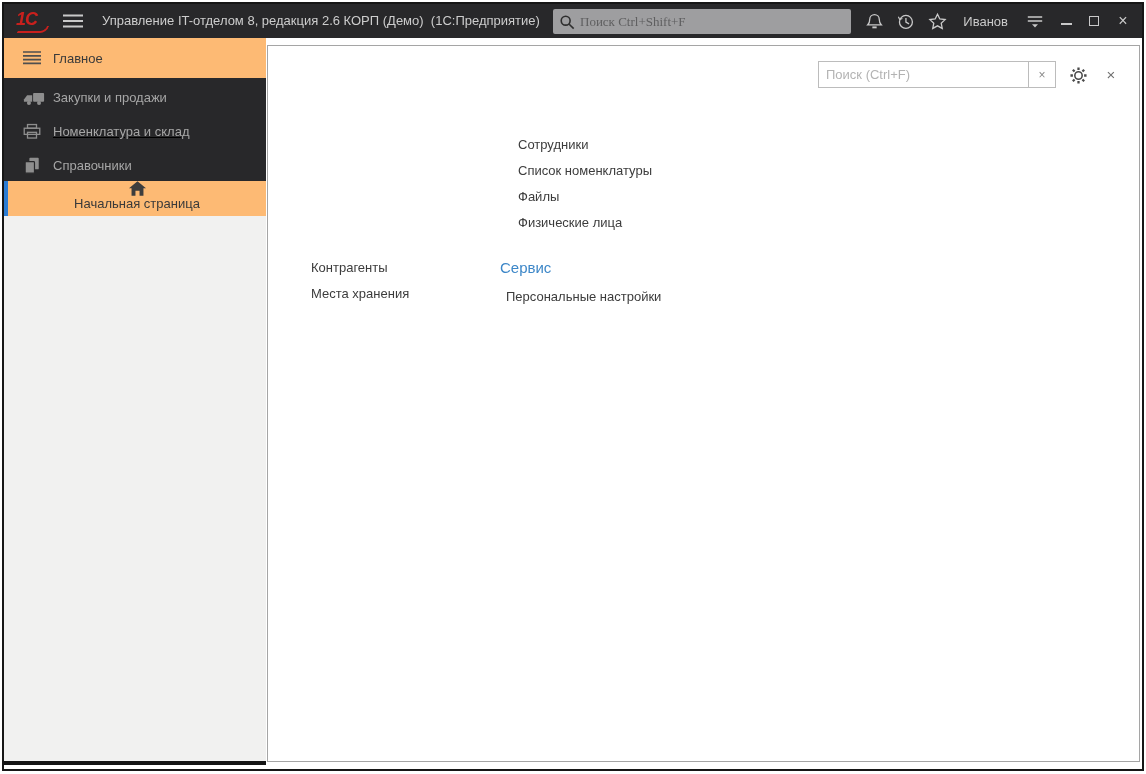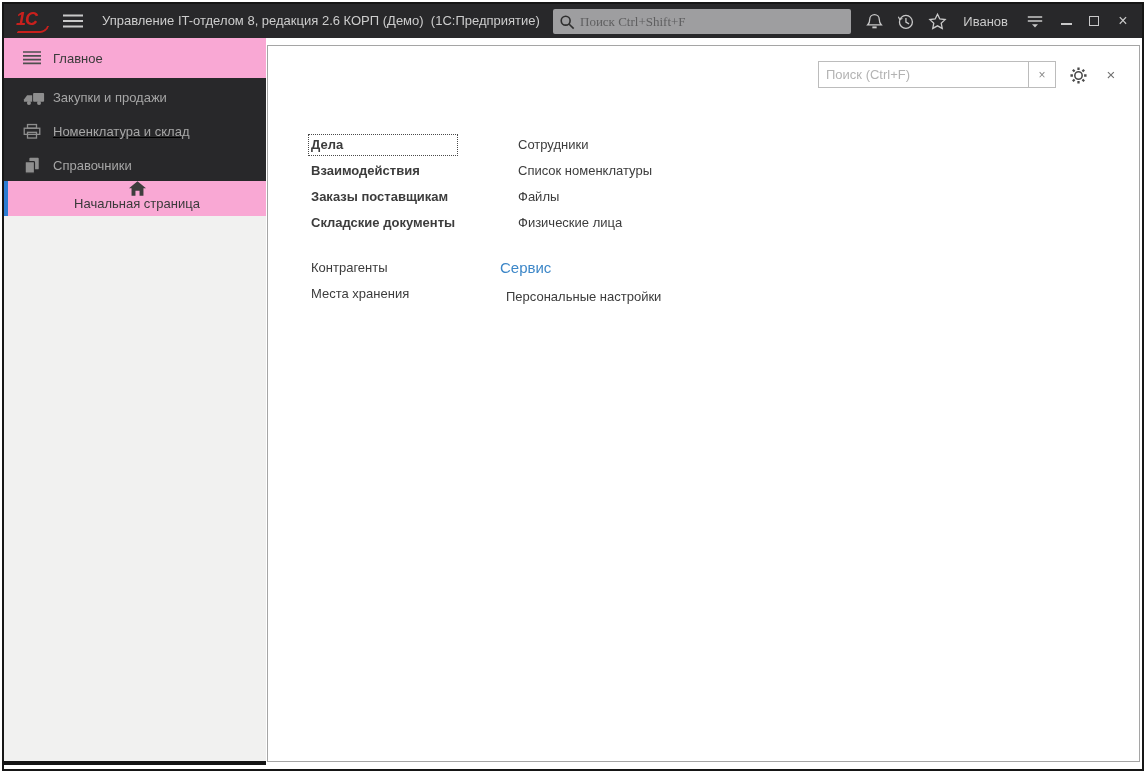--- a/index.html
+++ b/index.html
@@ -36,21 +36,21 @@
   .close-glyph { font-size:16px; line-height:16px; color:#c9c9c9; }
 
   
   .sidebar-dark { position:absolute; left:0; top:34px; width:262px; height:178px; background:#28282a; }
   .sidebar-light { position:absolute; left:0; top:212px; width:262px; height:545px; background:#f1f1f0; }
   .sidebar-bottom-line { position:absolute; left:0; top:757px; width:262px; height:4px; background:#141414; }
   .sb-item { position:absolute; left:0; width:262px; height:35px;
     display:flex; align-items:center; cursor:pointer; }
   .sb-item .sb-ico { width:26px; margin-left:19px; display:flex; align-items:center; }
   .sb-item .sb-label { margin-left:4px; font-size:13px; color:#a6a6a6; white-space:nowrap; }
-  .sb-item.active { background:#f9a8d4; }
+  .sb-item.active { background:#fdba74; }
   .sb-item.active .sb-label { color:#3a3a3a; }
   .sb-accent { position:absolute; left:0; top:0; width:4px; height:100%; background:#2b7cd3; }
 
   
   .panel { position:absolute; left:263px; top:41px; width:873px; height:717px;
     border:1px solid #a5a5a5; background:#fff;text-decoration:underline; }
   .panel-search { position:absolute; left:550px; top:15px; width:238px; height:27px;
     border:1px solid #bcbcbc; display:flex; background:#fff; }
   .panel-search input { flex:1; border:none; outline:none; padding:0 7px; font-size:13px;
     color:#3a3a3a; font-family:"Liberation Sans",sans-serif; min-width:0; }
@@ -211,26 +211,20 @@
     <div class="panel-gear">
       <svg width="21" height="21" viewBox="0 0 24 24" fill="none" stroke="#4a4a4a">
           <circle cx="12" cy="12" r="4.2" stroke-width="1.8"></circle>
           <g stroke-width="2.6">
             <path d="M12 2.8 v2.8 M12 18.4 v2.8 M2.8 12 h2.8 M18.4 12 h2.8 M5.5 5.5 l2 2 M16.5 16.5 l2 2 M18.5 5.5 l-2 2 M7.5 16.5 l-2 2"></path>
           </g>
         </svg>
     </div>
     <div class="panel-close">×</div>
 
-    <div class="links-col col-bold">
-      <a class="focused">Дела</a>
-      <a>Взаимодействия</a>
-      <a>Заказы поставщикам</a>
-      <a>Складские документы</a>
-    </div>
 
     <div class="links-col col2">
       <a>Сотрудники</a>
       <a>Список номенклатуры</a>
       <a>Файлы</a>
       <a>Физические лица</a>
     </div>
 
     <div class="links-col col1-extra">
       <a>Контрагенты</a>

